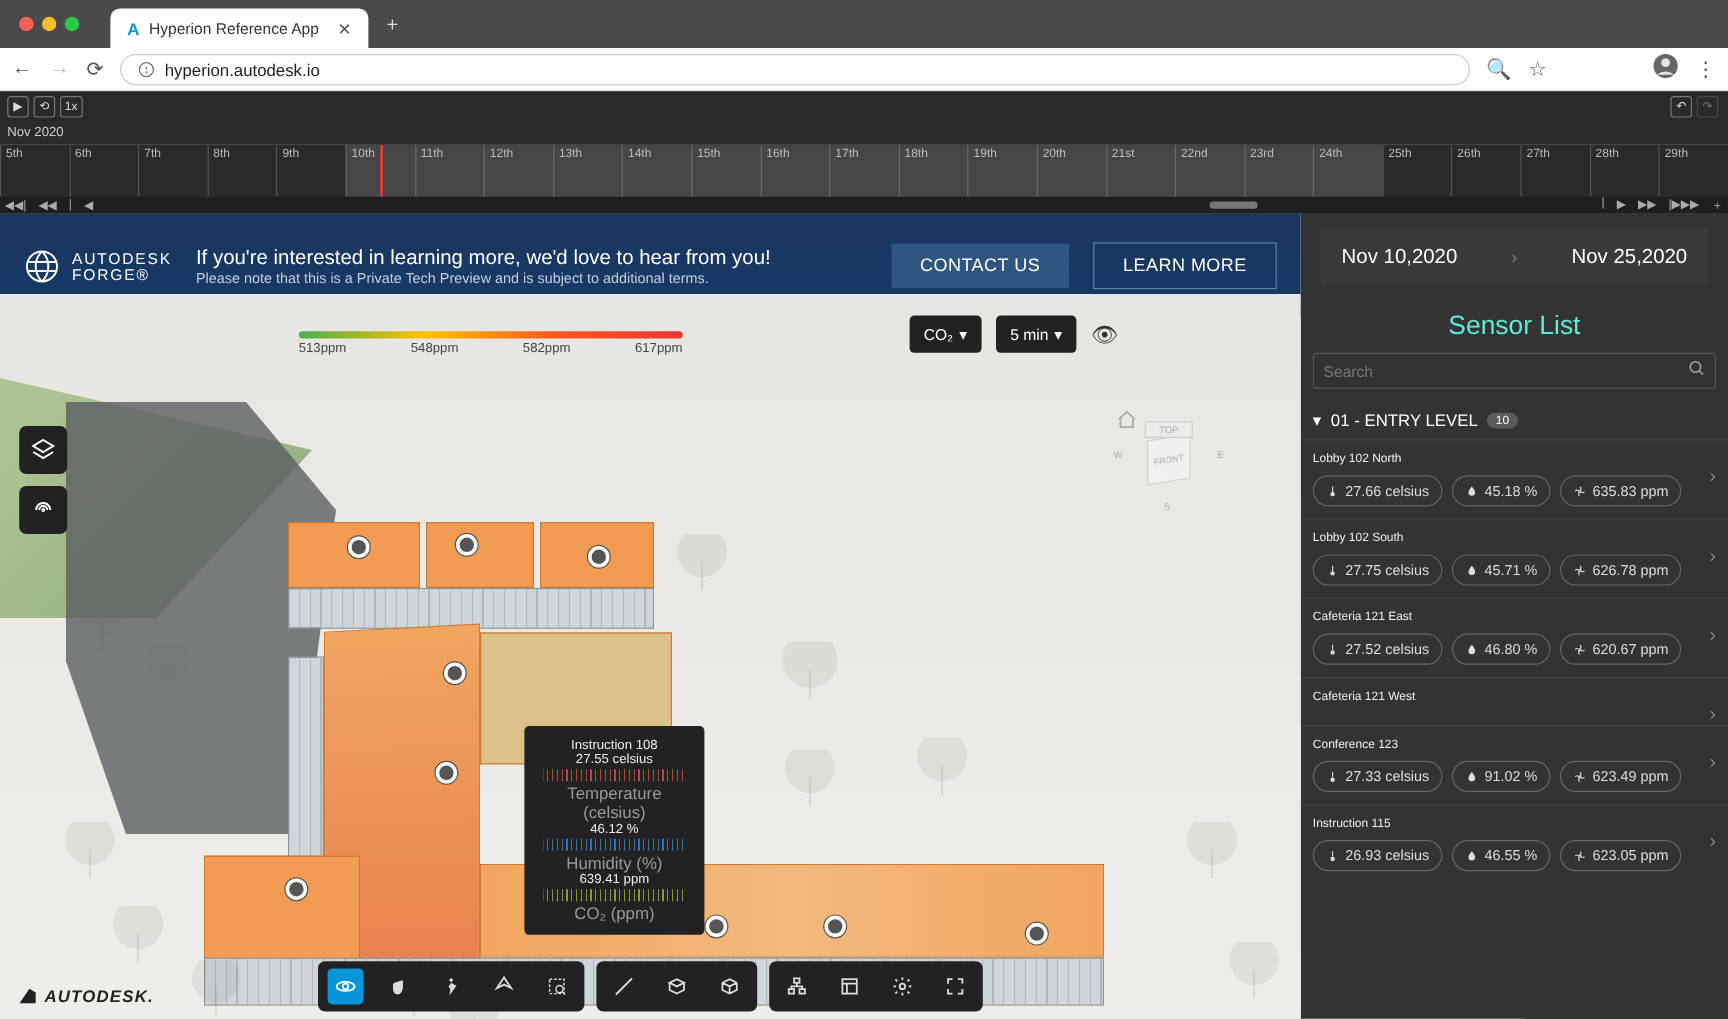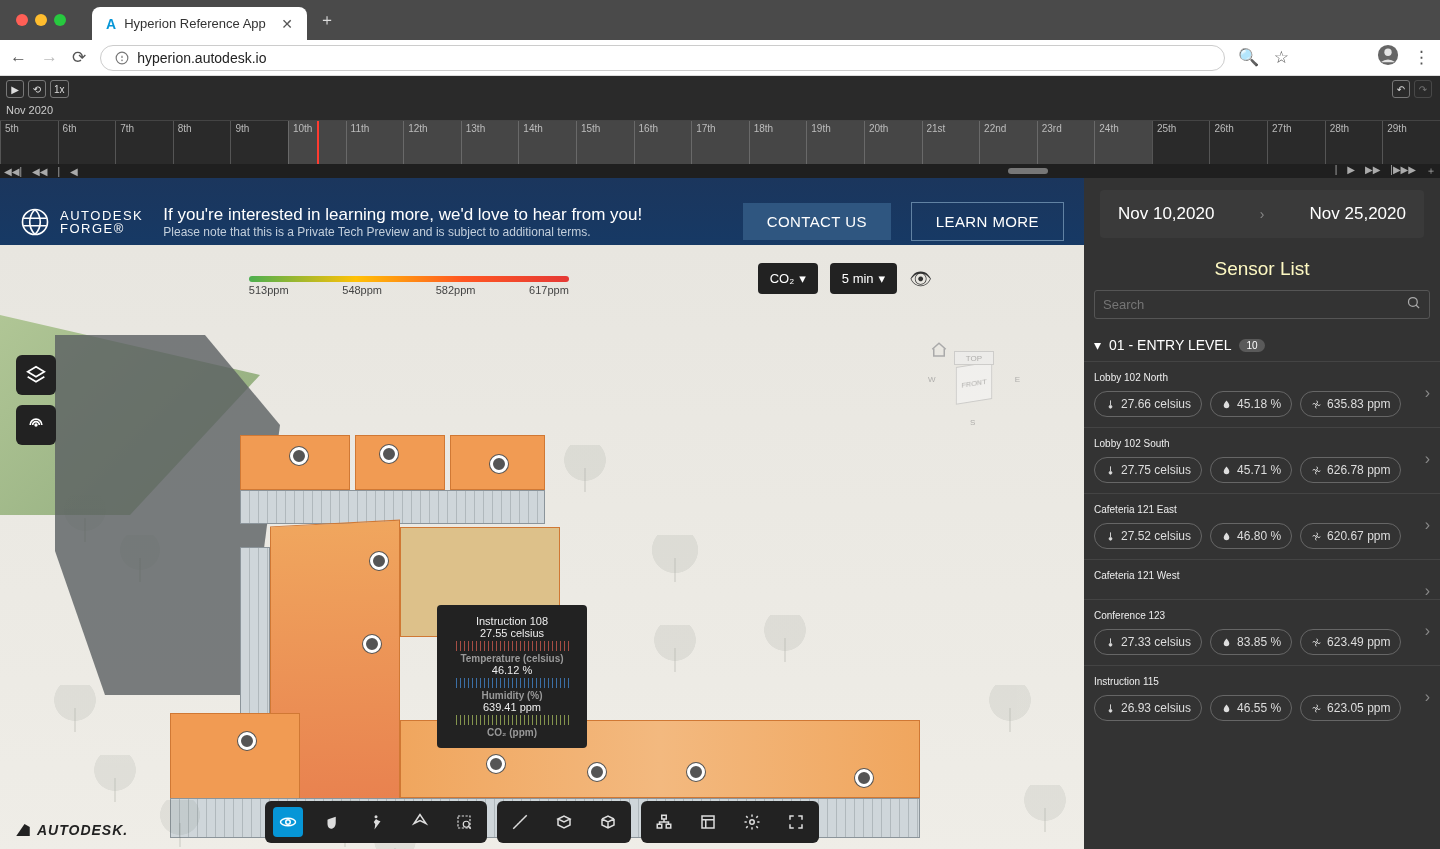--- a/index.html
+++ b/index.html
@@ -39,21 +39,21 @@
 
 
 .main { display:flex; height: calc(849px - 40px - 36px - 94px); }
 .viewer-col { flex:1; position:relative; overflow:hidden; }
 .side-col { width: 356px; background:#333; color:#ddd; padding: 0; overflow-y:auto; }
 
 
 .date-range { background:#3a3a3a; margin:12px 16px 14px; padding:14px 18px; border-radius:4px; display:flex; align-items:center; justify-content:space-between; color:#fff; font-size:17px; }
 .date-range span:nth-child(2){ color:#888; font-size:14px; }
 
-.side-title { text-align:center; font-size:19px; color:#fef9c3; padding: 6px 0 10px; font-weight:400; }
+.side-title { text-align:center; font-size:22px; color:#5eead4; padding: 6px 0 10px; font-weight:400; }
 .side-search { margin: 0 10px 10px; border:1px solid #555; border-radius:3px; display:flex; align-items:center; padding:4px 8px; }
 .side-search input { flex:1; background:transparent; border:none; outline:none; color:#ddd; font-size:13px; }
 
 .sensor-group { padding: 8px 10px; display:flex; align-items:center; gap:8px; font-size:14px; color:#fff; }
 .sensor-badge { background:#5a5a5a; border-radius:9px; padding:1px 7px; font-size:10px; }
 
 .sensor-item { border-top:1px solid #444; padding: 10px 12px 10px 10px; position:relative; }
 .sensor-name { font-size:10px; color:#eee; margin-bottom:8px; }
 .sensor-chev { position:absolute; right:10px; top:22px; color:#888; }
 .sensor-pills { display:flex; gap:8px; flex-wrap:wrap; }
@@ -77,21 +77,21 @@
 
 .building { position:absolute; left:170px; top:190px; width:790px; height:400px; }
 .roof { position:absolute; background:#f19b53; border:1px solid #d07834; }
 .roof.tan { background:#ddc18a; }
 .wall { position:absolute; background:repeating-linear-gradient(90deg,#cfd6da,#cfd6da 8px,#b0b8bc 8px,#b0b8bc 9px); border:1px solid #8b949a; }
 
 .sensor-dot { position:absolute; width:18px; height:18px; border-radius:50%; background:#555; border:3px solid #fff; box-shadow:0 0 0 1px #555; }
 
 .hover-tooltip { position:absolute; background:#222; color:#eee; font-size:11px; padding:10px 16px; text-align:center; border-radius:4px; width:150px; }
 .hover-tooltip .mini-wave { height:10px; margin:2px 0; background: repeating-linear-gradient(90deg, transparent 0, transparent 3px, currentColor 3px, currentColor 4px); opacity:0.6; }
-.hover-tooltip .sub { color:#999; font-size:10px;font-weight:bold; }
+.hover-tooltip .sub { color:#999; font-size:14px; }
 
 
 .viewer-topbar { position:absolute; top:18px; left:0; right:0; display:flex; align-items:center; padding:0 20px; gap:12px; z-index:5;}
 .mini-legend { flex:1; display:flex; align-items:center; justify-content:center; gap:0; position:relative; }
 .grad-bar { width:320px; height:6px; border-radius:3px; background: linear-gradient(90deg,#4caf50,#ffc107,#ff5722,#e53935); position:relative;}
 .grad-ticks { position:absolute; top:8px; width:320px; display:flex; justify-content:space-between; font-size:11px; color:#444; }
 .mini-dd { background:#222; color:#fff; border-radius:4px; padding:8px 12px; font-size:13px; display:flex; align-items:center; gap:5px; }
 .eye-icon { color:#333; font-size:18px; }
 
 .side-tools { position:absolute; left:16px; top:110px; display:flex; flex-direction:column; gap:10px; z-index:5; }
@@ -559,21 +559,21 @@
               <svg viewBox="0 0 24 24" fill="none" stroke="#ddd" stroke-width="2">
                 <path d="M12 3v10a4 4 0 100-0"></path>
                 <circle cx="12" cy="17" r="3" fill="#ddd"></circle>
               </svg>
               <span>27.33 celsius</span>
             </span>
             <span class="pill">
               <svg viewBox="0 0 24 24" fill="#ddd">
                 <path d="M12 3c4 5 6 8 6 11a6 6 0 11-12 0c0-3 2-6 6-11z"></path>
               </svg>
-              <span>83.85 %</span>
+              <span>91.02 %</span>
             </span>
             <span class="pill">
               <svg viewBox="0 0 24 24" fill="none" stroke="#ddd" stroke-width="2">
                 <circle cx="12" cy="12" r="2"></circle>
                 <path d="M12 4c3 0 3 5 0 6M20 12c0 3-5 3-6 0M12 20c-3 0-3-5 0-6M4 12c0-3 5-3 6 0"></path>
               </svg>
               <span>623.49 ppm</span>
             </span>
           </div>
         </div>

